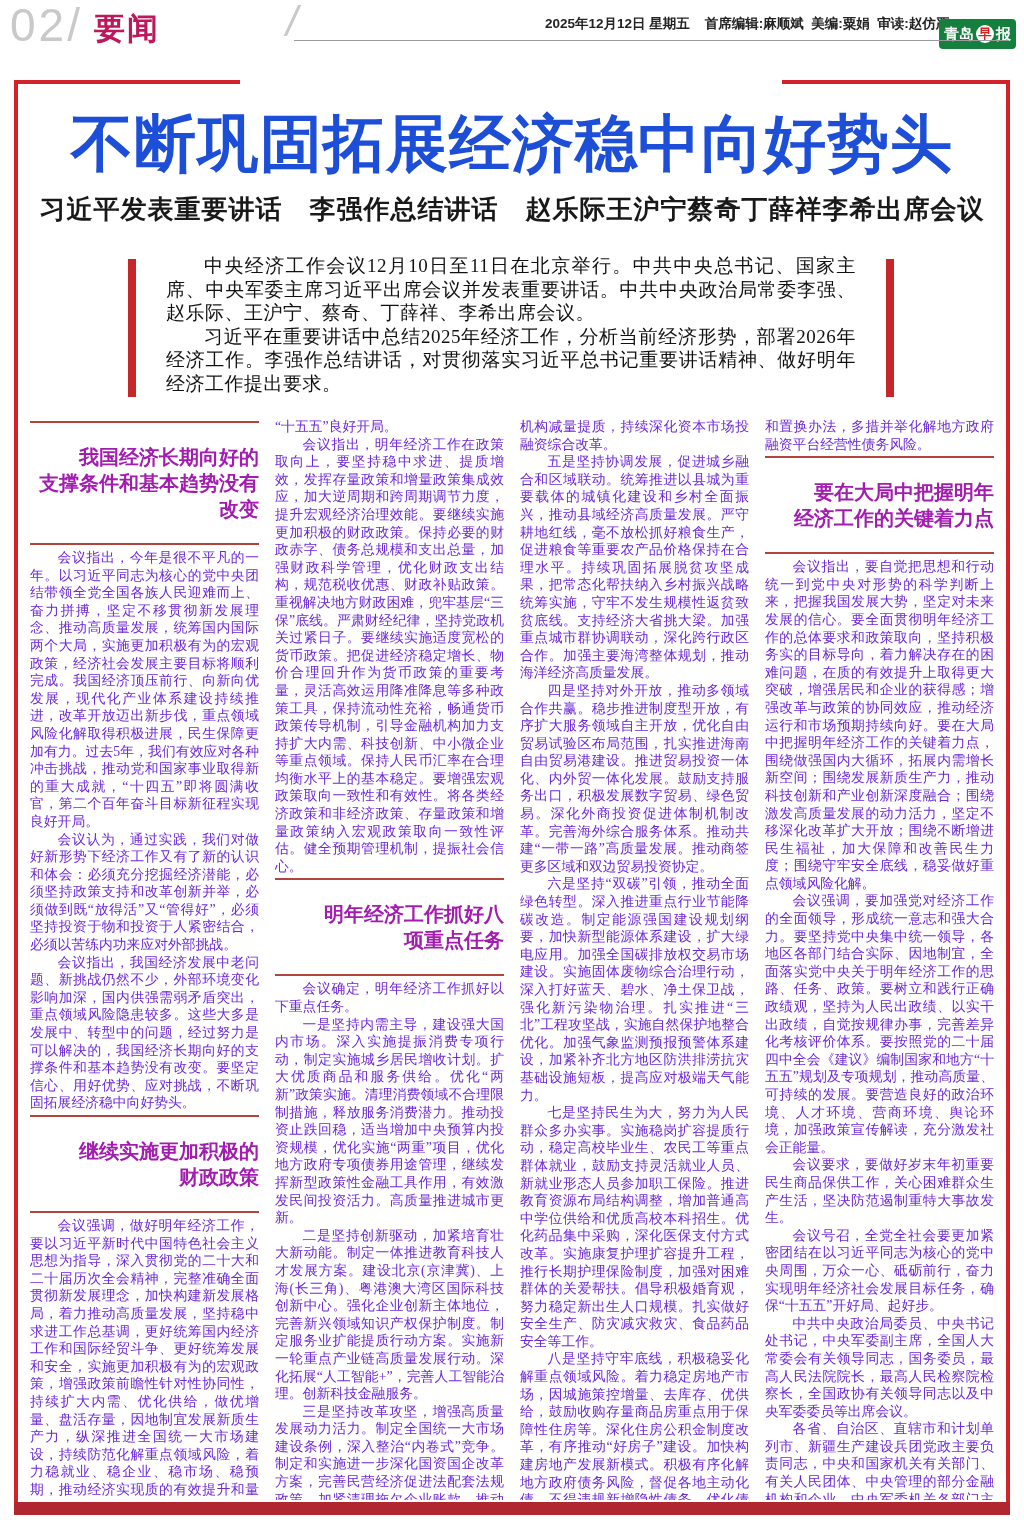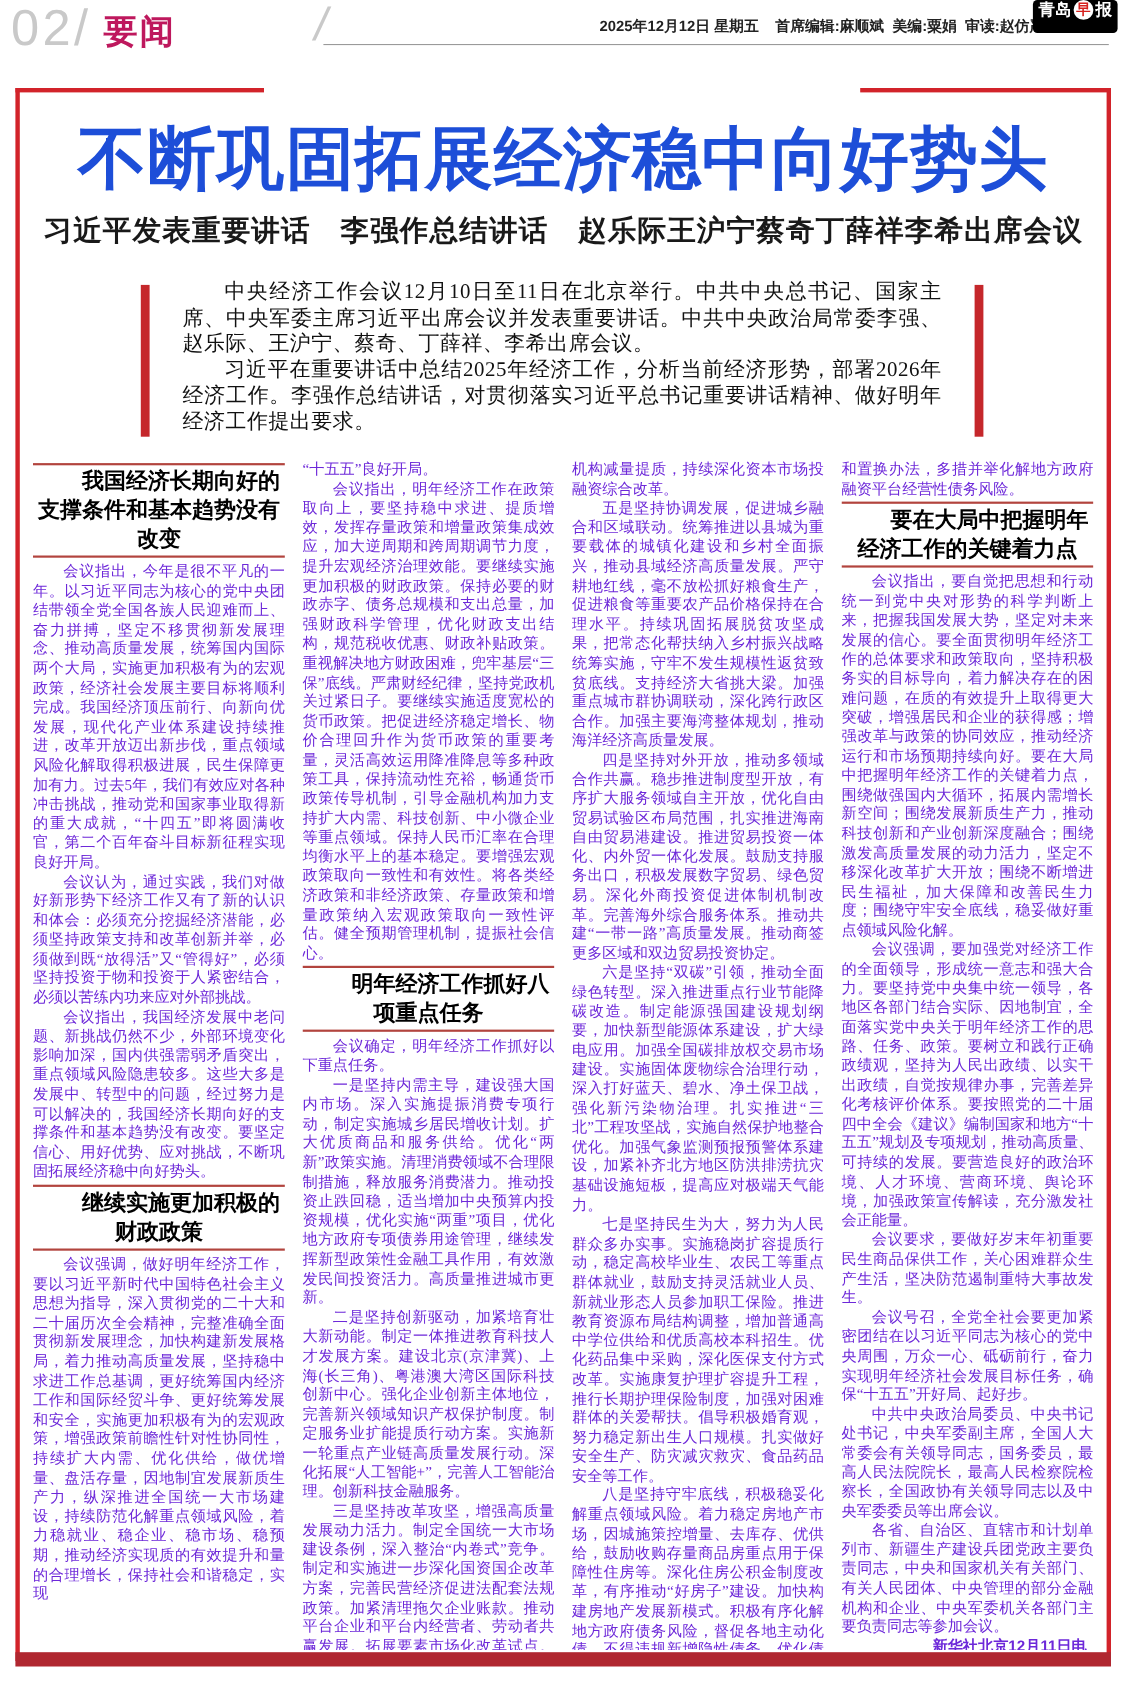--- a/index.html
+++ b/index.html
@@ -7,22 +7,22 @@
         font-family:"Liberation Serif","DejaVu Serif",serif;}
   
   .pgnum{position:absolute;left:10px;top:-2px;font-size:46px;color:#c9c9c9;
          font-family:"Liberation Sans","DejaVu Sans",sans-serif;letter-spacing:3px;font-weight:400;}
   .section{position:absolute;left:94px;top:8px;font-size:31px;font-weight:bold;color:#be185d;
            font-family:"Liberation Sans","DejaVu Sans",sans-serif;letter-spacing:2px;}
   .hslash{position:absolute;left:286px;top:-2px;font-size:42px;color:#c9c9c9;font-style:italic;
           font-family:"Liberation Sans","DejaVu Sans",sans-serif;}
   .dateline{position:absolute;left:545px;top:15px;font-size:13.5px;color:#222;white-space:pre;
             font-family:"Liberation Sans","DejaVu Sans",sans-serif;font-weight:bold;}
-  .logo{position:absolute;right:8px;top:0;height:30px;background:#000000;border-radius:4px;
-        color:#fff;display:flex;padding:0 5px;font-weight:bold;font-size:15px;
+  .logo{position:absolute;right:8px;top:19px;height:30px;background:#15803d;border-radius:4px;
+        color:#fff;display:flex;align-items:center;padding:0 5px;font-weight:bold;font-size:15px;
         font-family:"Liberation Sans","DejaVu Sans",sans-serif;}
   .logo-circle{width:18px;height:18px;border-radius:50%;background:#fff;color:#d6211e;display:flex;
         align-items:center;justify-content:center;font-size:13px;margin:0 2px;font-weight:bold;}
   .hdr-rule{position:absolute;left:294px;top:40px;width:714px;height:1px;background:#9a9a9a;}
   
   .fl{position:absolute;background:#d2232a;}
   #frame-left{left:14px;top:80px;width:4px;height:1430px;}
   #frame-right{left:1006px;top:80px;width:4px;height:1430px;}
   #frame-top-left{left:14px;top:80px;width:226px;height:4px;}
   #frame-top-right{left:782px;top:80px;width:228px;height:4px;}
@@ -39,23 +39,23 @@
   .lead{position:absolute;left:128px;top:254px;width:766px;}
   .lead-bar{position:absolute;top:5px;width:8px;height:138px;background:#c5272b;}
   .lead-bar.lb-left{left:0;} .lead-bar.lb-right{right:0;}
   .lead p{margin:0 38px;font-size:19px;line-height:23.5px;color:#111;text-indent:2em;
           text-align:justify;letter-spacing:0.5px;}
   
   .col{position:absolute;top:418px;width:229px;height:1082px;overflow:hidden;text-align:justify;}
   #c1{left:30px;} #c2{left:275px;} #c3{left:520px;} #c4{left:765px;}
   .col p{margin:0;font-size:13.8px;line-height:17.6px;color:#6d28d9;text-indent:2em;}
   .col p.cont{text-indent:0;}
-  .subhead{margin:3px 0 4px 0;font-size:20px;line-height:26px;font-weight:bold;color:#000000;
+  .subhead{margin:3px 0 4px 0;font-size:20px;line-height:26px;font-weight:bold;color:#a21caf;
            font-family:"Liberation Sans","DejaVu Sans",sans-serif;border-top:2px solid #b2443e;
-           border-bottom:2px solid #b2443e;padding:2px 0;text-indent:2em;text-align:center;}
+           border-bottom:2px solid #b2443e;padding:21px 0;text-indent:2em;text-align:right;}
   .byline{text-align:right;font-weight:bold;font-size:14.5px;padding-right:6px;margin-top:3px;
           text-indent:0;font-family:"Liberation Sans","DejaVu Sans",sans-serif;}
 </style>
 </head>
 <body>
 
 <div id="page">
 
   <span class="pgnum">02/</span>
   <span class="section">要闻</span>

